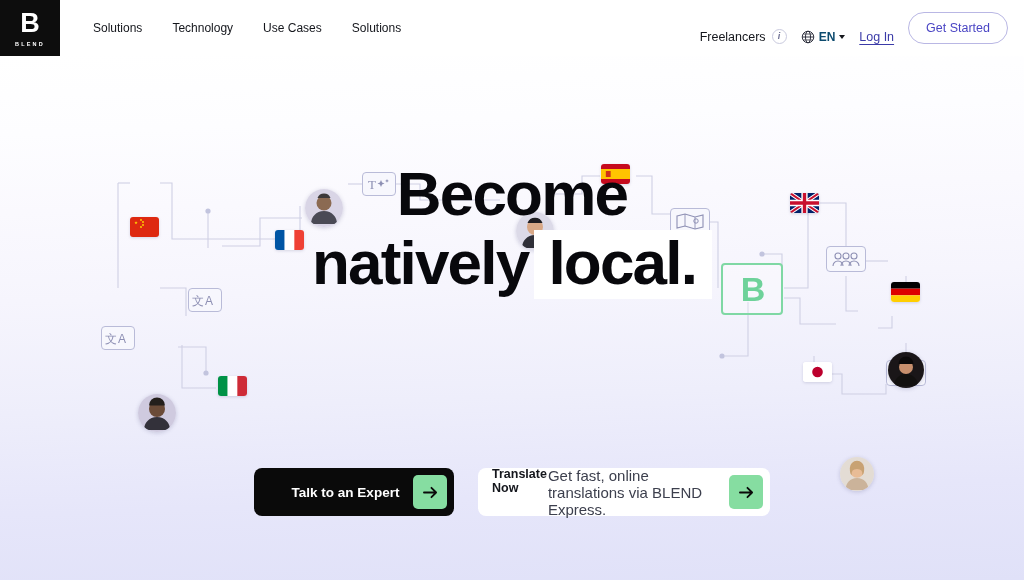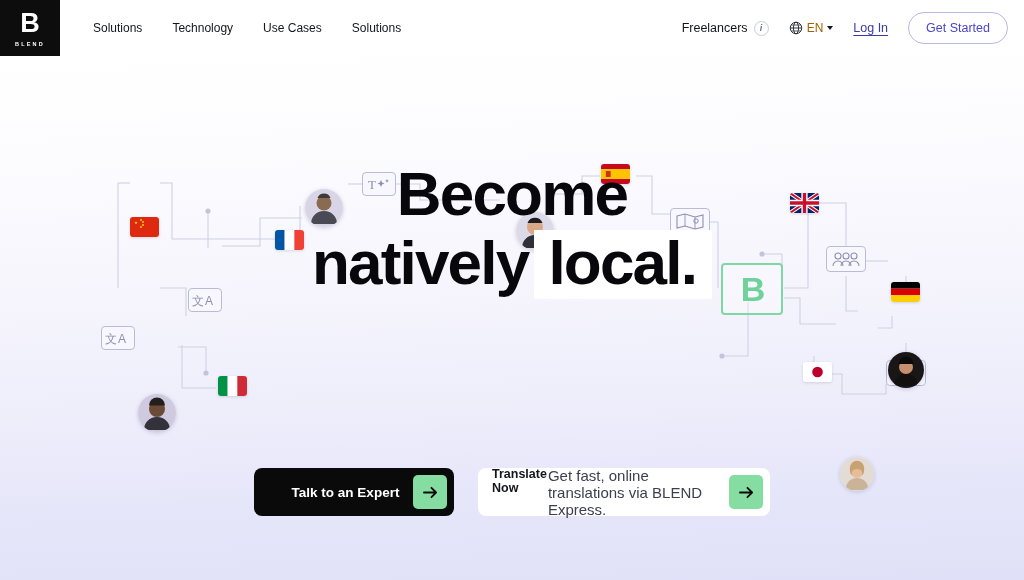--- a/index.html
+++ b/index.html
@@ -40,33 +40,33 @@
     margin-top: 4px;
     font-weight: 700;
   }
   .nav { display: flex; align-items: center; gap: 30px; margin-left: 33px; }
   .nav-item {
     font-size: 12px; color: #14161c; font-weight: 500;
     cursor: pointer; white-space: nowrap;
   }
   .header-right {
     margin-left: auto; margin-right: 16px;
-    display: flex; align-items: center; gap: 20px;
+    display: flex; align-items: flex-end; gap: 14px;
   }
   .freelancers { display: flex; align-items: center; gap: 6px; }
   .freelancers-label { font-size: 12.5px; color: #14161c; font-weight: 500; }
   .info-icon {
     width: 15px; height: 15px; border-radius: 50%;
     border: 1px solid #c9cade;
     display: flex; align-items: center; justify-content: center;
     font-size: 9px; color: #6d6f93; font-style: italic; font-weight: 700;
     line-height: 1;
   }
   .lang { display: flex; align-items: center; gap: 4px; cursor: pointer; }
-  .lang-label { font-size: 12px; color: #a16207; font-weight: 400; }
+  .lang-label { font-size: 12px; color: #0c4a6e; font-weight: 700; }
   .caret {
     width: 0; height: 0;
     border-left: 3.5px solid transparent;
     border-right: 3.5px solid transparent;
     border-top: 4.5px solid #14161c;
   }
   .login {
     font-size: 12.5px; color: #3b3ba8; font-weight: 500;
     text-decoration: underline; text-underline-offset: 3px;
     cursor: pointer;

